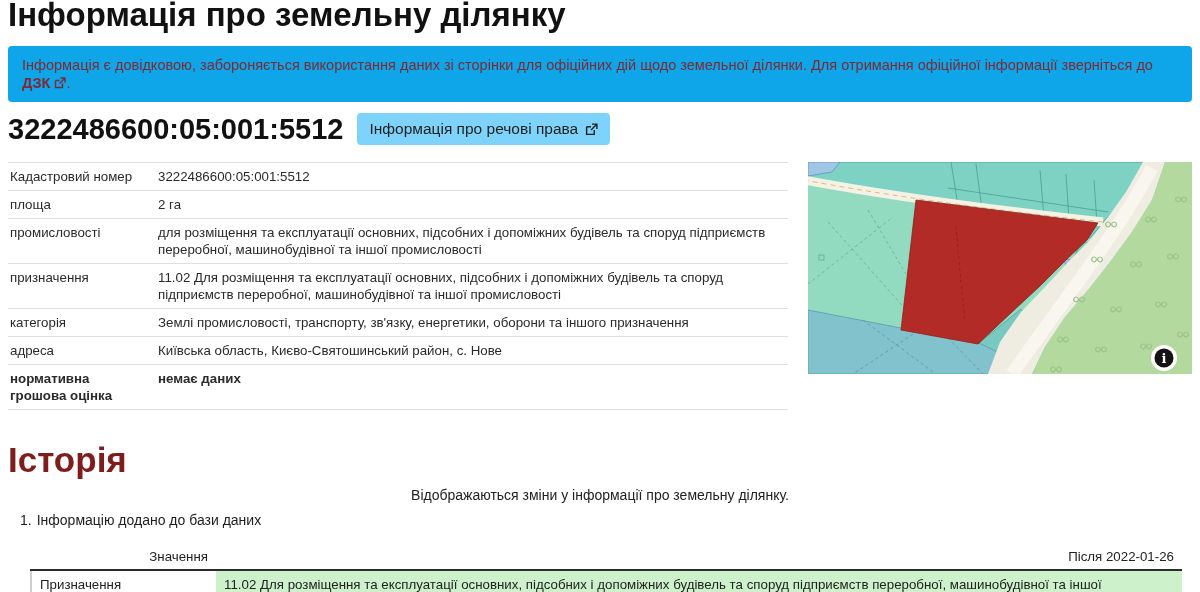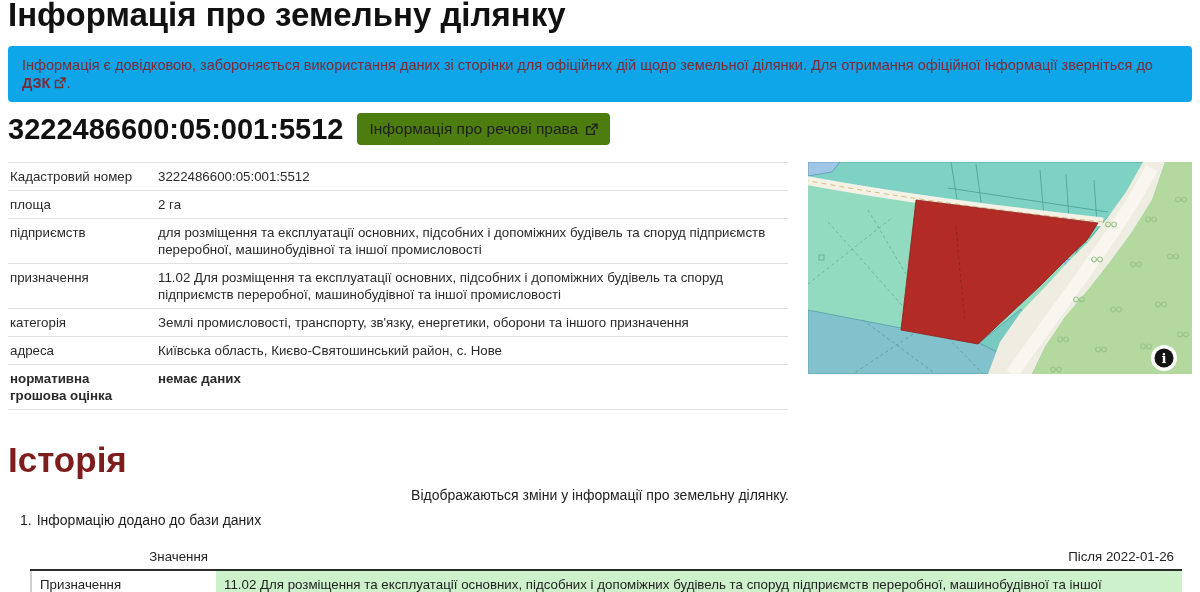--- a/index.html
+++ b/index.html
@@ -9,21 +9,21 @@
 
   h1.page-title { font-size:33px; font-weight:600; line-height:1.05; margin:-2px 0 13px 0; color:#111; }
 
   .alert { background:#0ea5e9; color:#7e2a33; border-radius:4px;
     padding:10px 14px; font-size:14.5px; line-height:1.25; margin-bottom:11px; }
   .alert b { font-weight:700; }
   .ext-icon { display:inline-block; vertical-align:-1px; }
 
   .cad-row { display:flex; align-items:center; gap:14px; margin:4px 0 16px 0; }
   .cad-number { font-size:29px; font-weight:600; color:#111; letter-spacing:0; }
-  .rights-btn { display:inline-flex; align-items:center; gap:7px; background:#4d7c0f;
+  .rights-btn { display:inline-flex; align-items:center; gap:7px; background:#7dd3fc;
     border:none; border-radius:4px; padding:7px 12px; font-size:15.5px; color:#1f1f1f;
     font-family:inherit; cursor:pointer; }
 
   .content { display:flex; gap:20px; align-items:flex-start; }
 
   table.details { border-collapse:collapse; width:782px; font-size:13.3px; }
   table.details td { border-top:1px solid #e0e0e0; padding:5px 8px 5px 2px;
     vertical-align:top; line-height:1.28; color:#2a2a2a; }
   table.details tr:last-child td { border-bottom:1px solid #e0e0e0;font-weight:bold; }
   table.details td.lbl { width:148px; }
@@ -77,21 +77,21 @@
       <tbody>
         <tr>
           <td class="lbl">Кадастровий номер</td>
           <td>3222486600:05:001:5512</td>
           </tr>
         <tr>
           <td class="lbl">площа</td>
           <td>2 га</td>
           </tr>
         <tr>
-          <td class="lbl">підприємств</td>
+          <td class="lbl">промисловості</td>
           <td>для розміщення та експлуатації основних, підсобних і допоміжних будівель та споруд підприємств переробної, машинобудівної та іншої промисловості</td>
           </tr>
         <tr>
           <td class="lbl">призначення</td>
           <td>11.02 Для розміщення та експлуатації основних, підсобних і допоміжних будівель та споруд підприємств переробної, машинобудівної та іншої промисловості</td>
           </tr>
         <tr>
           <td class="lbl">категорія</td>
           <td>Землі промисловості, транспорту, зв'язку, енергетики, оборони та іншого призначення</td>
           </tr>

